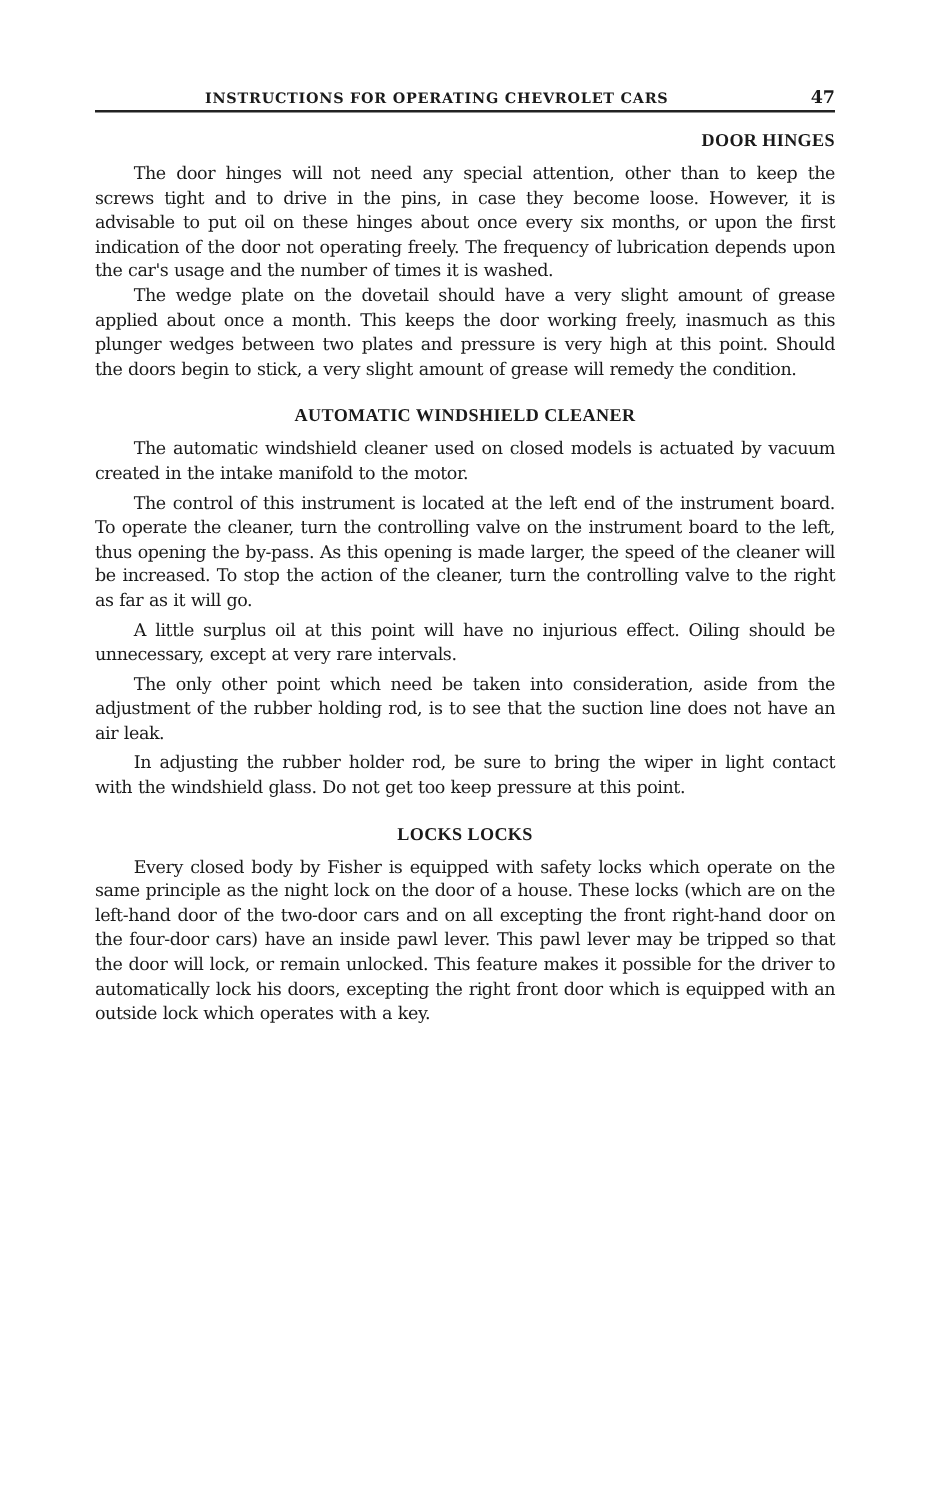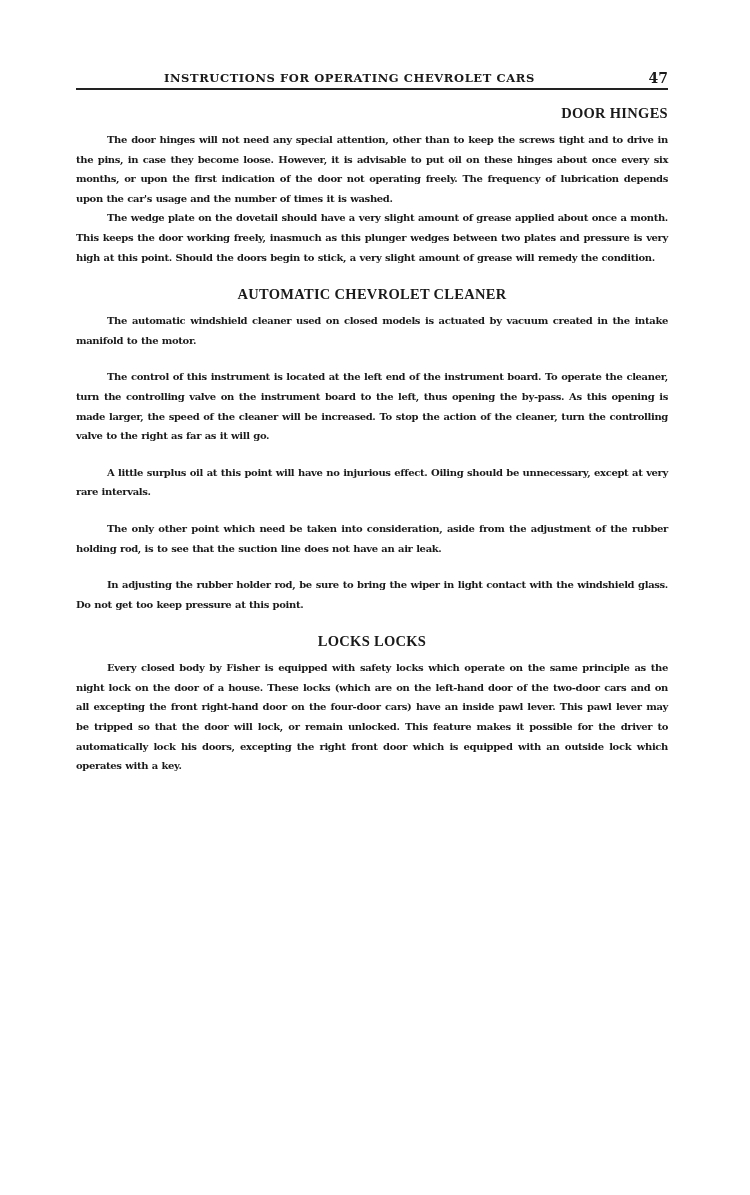--- a/index.html
+++ b/index.html
@@ -45,27 +45,26 @@
       letter-spacing: 0.3px;
       margin: 18px 0 8px 0;
       line-height: 18px;
     }
     .section-title.first { margin-top: 14px; text-align: right; }
     .para {
       margin: 0;
       text-indent: 31px;
       text-align: justify;
       font-family: "DejaVu Serif", serif;
-      font-size: 10px;
+      font-size: 14px;
       line-height: 19.6px;
       letter-spacing: -0.35px;
       word-spacing: 0.5px;
-      font-weight: bold;
     }
-    .para + .para { margin-top: 17px; }
+    .para + .para { margin-top: 4px; }
     .section { margin: 0; }
   </style>
 </head>
 <body>
 
 <div class="page">
 
   <div class="running-head">
     <span>INSTRUCTIONS FOR OPERATING CHEVROLET CARS</span>
     <span class="folio">47</span>
@@ -74,21 +73,21 @@
   <div class="section">
     <div class="section-title first">DOOR HINGES</div>
     <p class="para">The door hinges will not need any special attention, other than to keep the screws tight and to drive in the pins, in case they become loose. However, it is advisable to put oil on these hinges about once every six months, or upon the first indication of the door not operating freely. The frequency of lubrication depends upon the car's usage and the number of times it is washed.</p>
   </div>
 
   <div class="section">
     <p class="para">The wedge plate on the dovetail should have a very slight amount of grease applied about once a month. This keeps the door working freely, inasmuch as this plunger wedges between two plates and pressure is very high at this point. Should the doors begin to stick, a very slight amount of grease will remedy the condition.</p>
   </div>
 
   <div class="section">
-    <div class="section-title">AUTOMATIC CHEVROLET CLEANER</div>
+    <div class="section-title">AUTOMATIC WINDSHIELD CLEANER</div>
     <p class="para">The automatic windshield cleaner used on closed models is actuated by vacuum created in the intake manifold to the motor.</p>
     <p class="para">The control of this instrument is located at the left end of the instrument board. To operate the cleaner, turn the controlling valve on the instrument board to the left, thus opening the by-pass. As this opening is made larger, the speed of the cleaner will be increased. To stop the action of the cleaner, turn the controlling valve to the right as far as it will go.</p>
     <p class="para">A little surplus oil at this point will have no injurious effect. Oiling should be unnecessary, except at very rare intervals.</p>
     <p class="para">The only other point which need be taken into consideration, aside from the adjustment of the rubber holding rod, is to see that the suction line does not have an air leak.</p>
     <p class="para">In adjusting the rubber holder rod, be sure to bring the wiper in light contact with the windshield glass. Do not get too keep pressure at this point.</p>
   </div>
 
   <div class="section">
     <div class="section-title">LOCKS LOCKS</div>
     <p class="para">Every closed body by Fisher is equipped with safety locks which operate on the same principle as the night lock on the door of a house. These locks (which are on the left-hand door of the two-door cars and on all excepting the front right-hand door on the four-door cars) have an inside pawl lever. This pawl lever may be tripped so that the door will lock, or remain unlocked. This feature makes it possible for the driver to automatically lock his doors, excepting the right front door which is equipped with an outside lock which operates with a key.</p>

